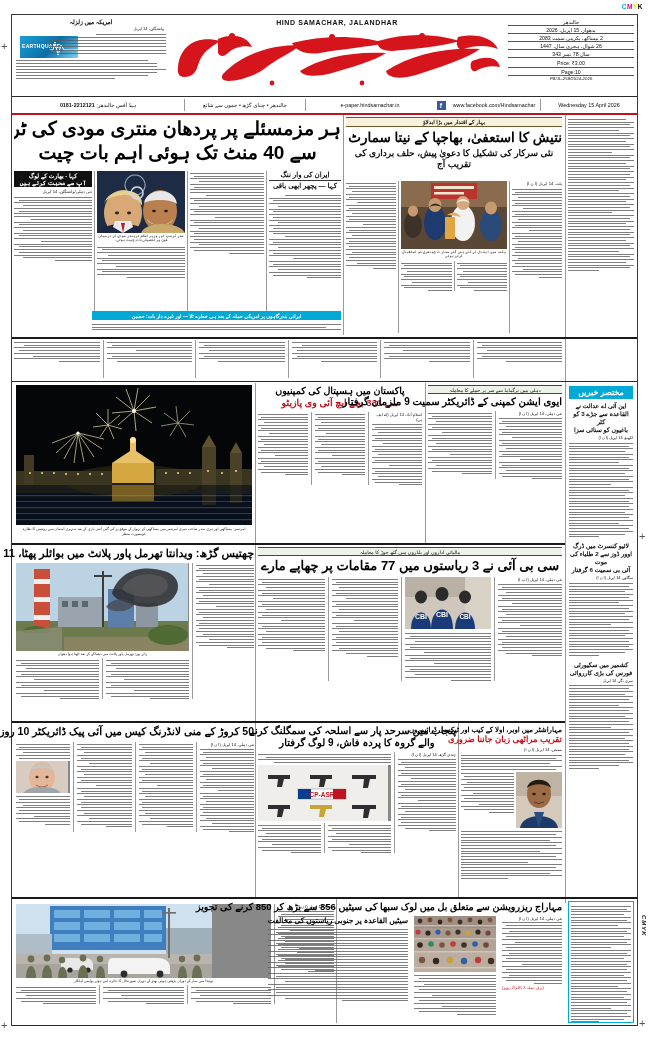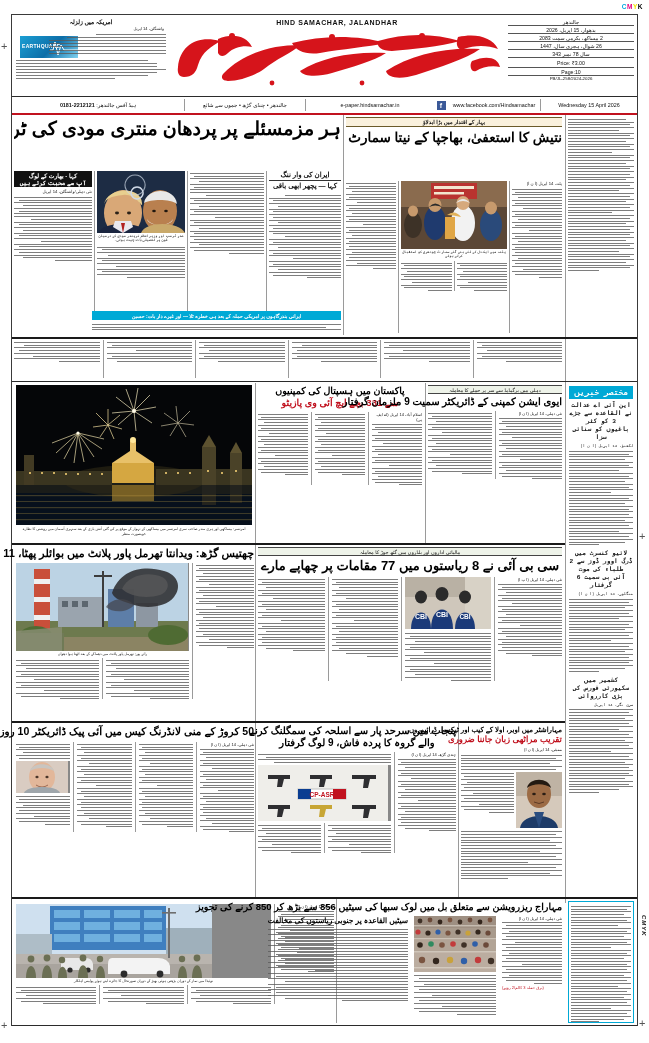--- a/index.html
+++ b/index.html
@@ -155,20 +155,21 @@
       <div style="flex:0 0 128px;text-align:center;">e-paper.hindsamachar.in</div>
       <div style="flex:0 0 14px;text-align:center;"><span class="fb">f</span></div>
       <div style="flex:1;text-align:center;">www.facebook.com/Hindsamachar</div>
       <div class="vrule" style="height:12px;"></div>
       <div style="flex:0 0 96px;text-align:center;">Wednesday 15 April 2026</div>
     </div>
     <div class="redrule" style="position:absolute;left:0;top:98px;width:625px;"></div>
 
     <div style="position:absolute;left:2px;top:102px;width:327px;height:195px;">
       <div class="hl-txt" style="font-size:19px;text-align:center;line-height:24px;overflow:hidden;">ہر مزمسئلے پر پردھان منتری مودی کی ٹرمپ</div>
+      <div class="hl-txt" style="font-size:19px;text-align:center;line-height:24px;overflow:hidden;">سے 40 منٹ تک ہوئی اہم بات چیت</div>
 
       <div style="position:absolute;left:0;top:54px;width:327px;height:141px;display:flex;direction:rtl;">
 
         <div style="flex:0 0 72px;">
           <div class="subhead" style="font-size:7px;border-bottom:1px solid #333;padding-bottom:1px;">ایران کی وار ننگ</div>
           <div class="subhead" style="font-size:7px;margin-top:1px;">کہا — پچھر ابھی باقی</div>
           <div class="body-copy dense" style="margin-top:3px;">
             <div class="ln s4 r"></div>
               <div class="ln s1"></div>
               <div class="ln s2"></div>
@@ -320,20 +321,21 @@
       <div class="ln s1"></div>
         <div class="ln s2"></div>
         <div class="ln s1"></div>
     </div>
 
     <div class="vrule" style="position:absolute;left:331px;top:100px;height:220px;"></div>
 
     <div style="position:absolute;left:334px;top:102px;width:216px;height:218px;">
       <div class="kicker" style="padding:1px 0;">بہار کے اقتدار میں بڑا ابدلاؤ</div>
       <div class="hl-txt" style="font-size:13.5px;text-align:center;line-height:17px;margin-top:2px;overflow:hidden;">نتیش کا استعفیٰ، بھاجپا کے نیتا سمارٹ چودھری ہونگے نئے مکھیہ منتری</div>
+      <div class="subhead" style="font-size:9px;margin-top:2px;line-height:11px;overflow:hidden;">نئی سرکار کی تشکیل کا دعویٰ پیش، حلف برداری کی تقریب آج</div>
 
       <div style="position:absolute;left:0;top:64px;width:216px;height:152px;display:flex;direction:rtl;">
         <div style="flex:0 0 50px;">
           <div class="ur" style="font-size:4.2px;text-align:right;">پٹنہ، 14 اپریل (ا ن ا)</div>
           <div class="body-copy dense" style="margin-top:1px;">
             <div class="ln s1"></div>
               <div class="ln s2"></div>
               <div class="ln s1"></div>
               <div class="ln s3"></div>
             <div class="ln s1"></div>
@@ -856,21 +858,21 @@
               <div class="ln s3"></div>
           <div class="ln s1"></div>
               <div class="ln s2"></div>
               <div class="ln s6"></div>
         </div>
           </div>
       </div>
     </div>
 
     <div class="vrule" style="position:absolute;left:553px;top:368px;height:520px;"></div>
-    <div style="position:absolute;left:557px;top:371px;width:64px;height:515px;font-family:Liberation Mono, monospace;">
+    <div style="position:absolute;left:557px;top:371px;width:64px;height:515px;">
       <div class="cyan-head" style="font-size:8px;padding:2px 0;direction:rtl;">مختصر خبریں</div>
 
       <div style="margin-top:3px;">
         <div class="ur" style="font-size:6.2px;font-weight:bold;text-align:center;line-height:8px;">این آئی اے عدالت نے القاعدہ سے جڑے 3 کو کٹر</div>
         <div class="ur" style="font-size:6.2px;font-weight:bold;text-align:center;line-height:8px;">باغیوں کو سنائی سزا</div>
         <div class="ur" style="font-size:3.8px;text-align:right;margin-top:1px;">لکھنؤ، 14 اپریل (ا ن ا)</div>
         <div class="body-copy dense" style="margin-top:1px;">
           <div class="ln s1"></div>
             <div class="ln s2"></div>
             <div class="ln s1"></div>
@@ -1102,21 +1104,21 @@
           </div>
         </div>
       </div>
     </div>
 
     <div class="vrule" style="position:absolute;left:243px;top:530px;height:178px;"></div>
 
     <div style="position:absolute;left:246px;top:532px;width:304px;height:172px;">
       <div class="sec-head" style="padding:.5px 0;">مالیاتی اداروں اور بلڈروں میں گٹھ جوڑ کا معاملہ</div>
       <div class="hl-txt" style="font-size:13px;text-align:center;line-height:16px;margin-top:2px;">
-        <span>سی بی آئی نے 8 ریاستوں میں 77 مقامات پر چھاپے مارے</span>
+        <span>سی بی آئی نے 3 ریاستوں میں 77 مقامات پر چھاپے مارے</span>
       </div>
       <div style="display:flex;direction:rtl;margin-top:3px;">
         <div style="flex:0 0 64px;">
           <div class="ur" style="font-size:4px;text-align:right;">نئی دہلی، 14 اپریل (ا پ ا)</div>
           <div class="body-copy dense">
             <div class="ln s1"></div>
               <div class="ln s2"></div>
               <div class="ln s1"></div>
               <div class="ln s3"></div>
             <div class="ln s1"></div>

